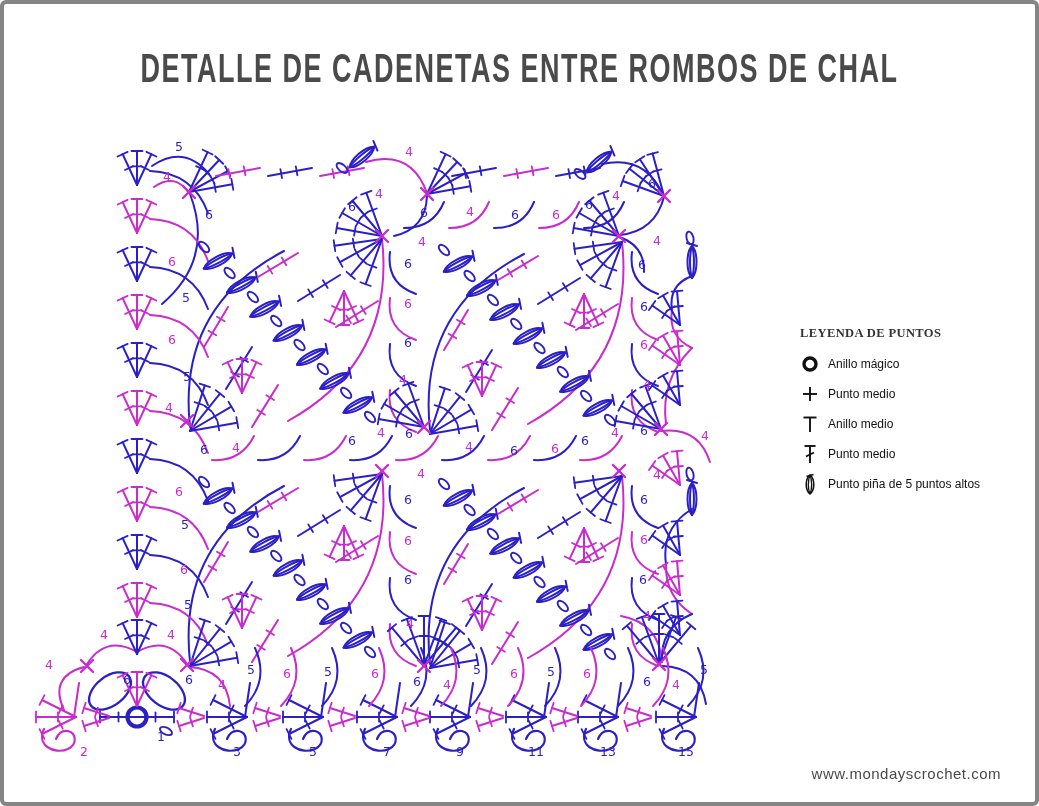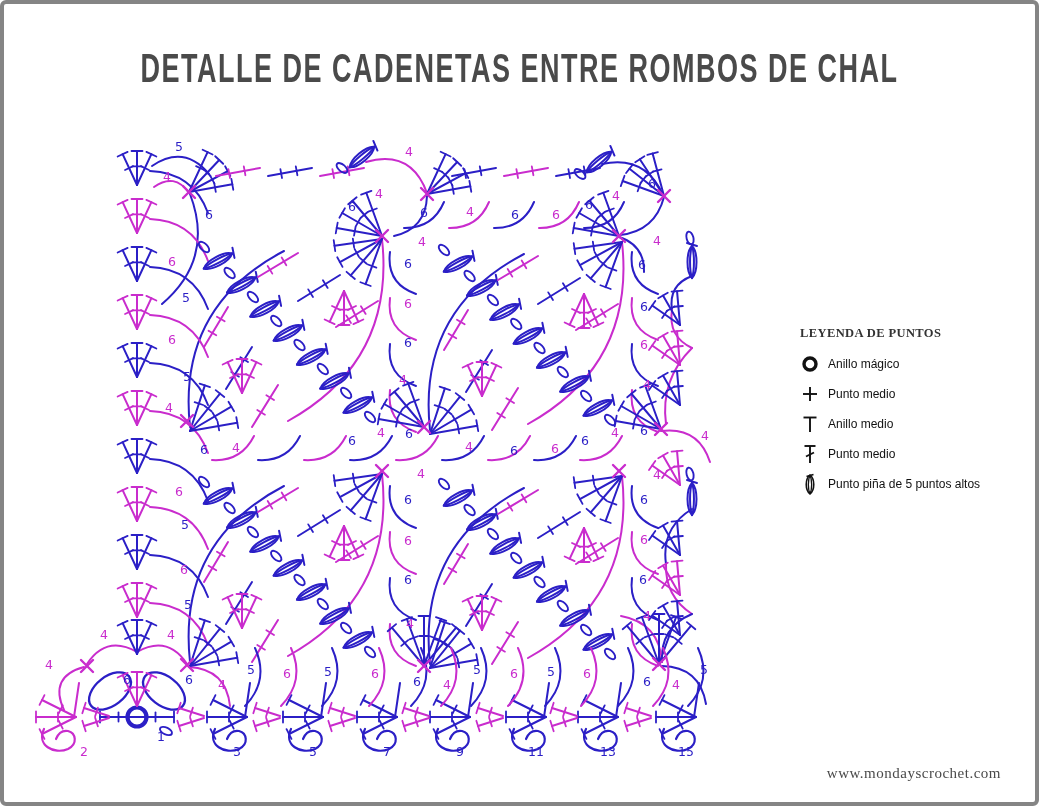--- a/index.html
+++ b/index.html
@@ -20,21 +20,21 @@
     font-family:Liberation Serif, serif;font-size:12.5px;font-weight:bold;
     color:#333;letter-spacing:.4px;margin-bottom:12px;
   }
   .legend-item{
     display:flex;align-items:center;gap:8px;margin-bottom:8px;
     font-family:"Liberation Sans",sans-serif;font-size:12px;color:#111;
   }
   .legend-item .ic{width:20px;height:22px;flex:0 0 auto;display:flex;align-items:center;justify-content:center;}
   .watermark{
     position:absolute;right:34px;bottom:20px;font-size:15px;color:#4a4a4a;
-    letter-spacing:.5px;font-family:Liberation Serif, serif;
+    letter-spacing:.5px;font-family:Liberation Sans, sans-serif;
   }
 </style>
 </head>
 <body>
 
 <div class="page">
   <svg id="chart" width="1039" height="806" viewBox="0 0 1039 806">
       <g>
         <path d="M148,162 Q180.1137043376769,140.25235659405206 205,170" fill="none" stroke="#2b1fc6" stroke-width="2" stroke-linecap="round"></path>
         <path d="M150,183 Q170.54134867199522,168.2587994133612 185,189" fill="none" stroke="#c92ccd" stroke-width="2" stroke-linecap="round"></path>

